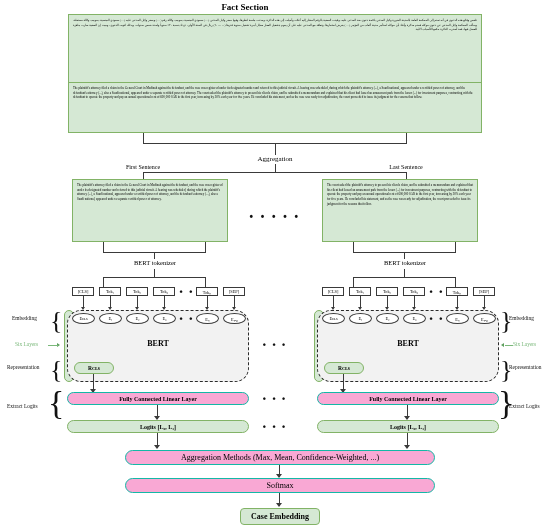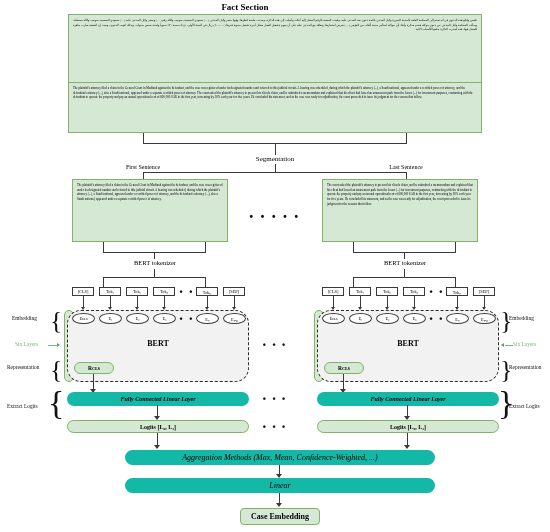--- a/index.html
+++ b/index.html
@@ -8,22 +8,22 @@
     font-family:"Liberation Serif", serif;
     color:#000;
   }
   .abs{position:absolute;box-sizing:border-box;}
 
   
   .green-box{
     background:#d5e8d4;border:1px solid #82b366;
   }
   .grey-round{
-    background:#14b8a6;border:7px solid #14b8a6;border-radius:11px;
-    display:flex;align-items:center;justify-content:center;text-align:center;font-style:italic;
+    background:#f9a8d4;border:1px solid #14b8a6;border-radius:11px;
+    display:flex;align-items:center;justify-content:center;text-align:center;
   }
   .green-round{
     background:#d5e8d4;border:1px solid #82b366;border-radius:9px;
     display:flex;align-items:center;justify-content:center;text-align:center;
   }
   .white-box{
     background:#ffffff;border:1px solid #3a3a3a;
     display:flex;align-items:center;justify-content:center;text-align:center;
   }
   .oval{
@@ -94,21 +94,21 @@
 <div class="abs green-box" style="left:68px;top:14px;width:414px;height:119px;">
   <div class="para-box tiny-ar" style="height:61px;border-bottom:1px solid #82b366;">تلخص وقائع هذه الدعوى في أنه تقدم إلى المحكمة العامة بالمدينة المنورة وكيل المدعي بلائحة دعوى ضد المدعى عليه، وقيدت القضية بالرقم المشار إليه أعلاه، وأحيلت إلى هذه الدائرة، وحددت جلسة لنظرها، وفيها حضر وكيل المدعي ( ... ) سعودي الجنسية، بموجب وكالة رقم ( ... ) وحضر وكيل المدعى عليه ( ... ) سعودي الجنسية، بموجب وكالة مستقلة، وسألت المحكمة وكيل المدعي عن دعوى موكله فقدم مذكرة وأفاد بأن موكله استأجر مدينة ألعاب من المؤجر ( ... ) بغرض اسثمارها، وتعاقد مع المدعى عليه على أن يقوم بتشغيل العقار مقابل أجرة تشغيل سنوية قدرها (٦٠٠،٠٠٠) ريال في السنة الأولى، تزداد بنسبة ٣٠٪ سنوياً ولمدة خمس سنوات، وبذلك انتهت الدعوى، وحيث إن القضية صارت جاهزة للفصل فيها، فقد أصدرت الدائرة حكمها للأسباب الآتية.</div>
   <div class="para-box tiny" style="height:57px;">The plaintiff's attorney filed a claim in the General Court in Madinah against the defendant, and the case was registered under its designated number and referred to this judicial circuit. A hearing was scheduled, during which the plaintiff's attorney (...), a Saudi national, appeared under a certified power of attorney, and the defendant's attorney (...), also a Saudi national, appeared under a separate certified power of attorney. The court asked the plaintiff's attorney to present his client's claim, and he submitted a memorandum and explained that his client had leased an amusement park from the lessor (...) for investment purposes, contracting with the defendant to operate the property and pay an annual operational rent of 600,000 SAR in the first year, increasing by 30% each year for five years. He concluded his statement, and as the case was ready for adjudication, the court proceeded to issue its judgment for the reasons that follow.</div>
 </div>
 
 <div class="abs vline" style="left:143px;top:133px;height:10px;"></div>
 <div class="abs vline" style="left:406px;top:133px;height:10px;"></div>
 <div class="abs hline" style="left:143px;top:143px;width:264px;"></div>
 <div class="abs vline" style="left:275px;top:143px;height:12px;"></div>
 
-<div class="abs lbl" style="left:225px;top:155px;width:100px;">Segmentation</div>
+<div class="abs lbl" style="left:225px;top:155px;width:100px;">Aggregation</div>
 
 <div class="abs vline" style="left:275px;top:164px;height:8px;"></div>
 <div class="abs hline" style="left:143px;top:172px;width:264px;"></div>
 <div class="abs vline" style="left:143px;top:172px;height:7px;"></div>
 <div class="abs vline" style="left:406px;top:172px;height:7px;"></div>
 
 <div class="abs lbl" style="left:98px;top:164px;width:90px;font-size:6px;">First Sentence</div>
 <div class="abs lbl" style="left:361px;top:164px;width:90px;font-size:6px;">Last Sentence</div>
 
 <div class="abs green-box para-box tiny" style="left:72px;top:179px;width:156px;height:63px;">The plaintiff's attorney filed a claim in the General Court in Madinah against the defendant, and the case was registered under its designated number and referred to this judicial circuit. A hearing was scheduled, during which the plaintiff's attorney (...), a Saudi national, appeared under a certified power of attorney, and the defendant's attorney (...), also a Saudi national, appeared under a separate certified power of attorney.</div>
@@ -260,18 +260,18 @@
 <div class="abs vline-th" style="left:157px;top:433px;height:15px;"></div>
 <div class="abs arrow-d" style="left:154px;top:445px;"></div>
 <div class="abs vline-th" style="left:407px;top:433px;height:15px;"></div>
 <div class="abs arrow-d" style="left:404px;top:445px;"></div>
 
 <div class="abs grey-round lbl" style="left:125px;top:450px;width:310px;height:15px;font-size:8px;">Aggregation Methods (Max, Mean, Confidence-Weighted, ...)</div>
 
 <div class="abs vline-th" style="left:279px;top:465px;height:12px;"></div>
 <div class="abs arrow-d" style="left:276px;top:474px;"></div>
 
-<div class="abs grey-round lbl" style="left:125px;top:478px;width:310px;height:15px;font-size:8px;">Linear</div>
+<div class="abs grey-round lbl" style="left:125px;top:478px;width:310px;height:15px;font-size:8px;">Softmax</div>
 
 <div class="abs vline-th" style="left:279px;top:493px;height:13px;"></div>
 <div class="abs arrow-d" style="left:276px;top:503px;"></div>
 
 <div class="abs green-round lbl-b" style="left:240px;top:508px;width:80px;height:17px;font-size:8px;border-radius:4px;">Case Embedding</div>
 
 </body></html>

